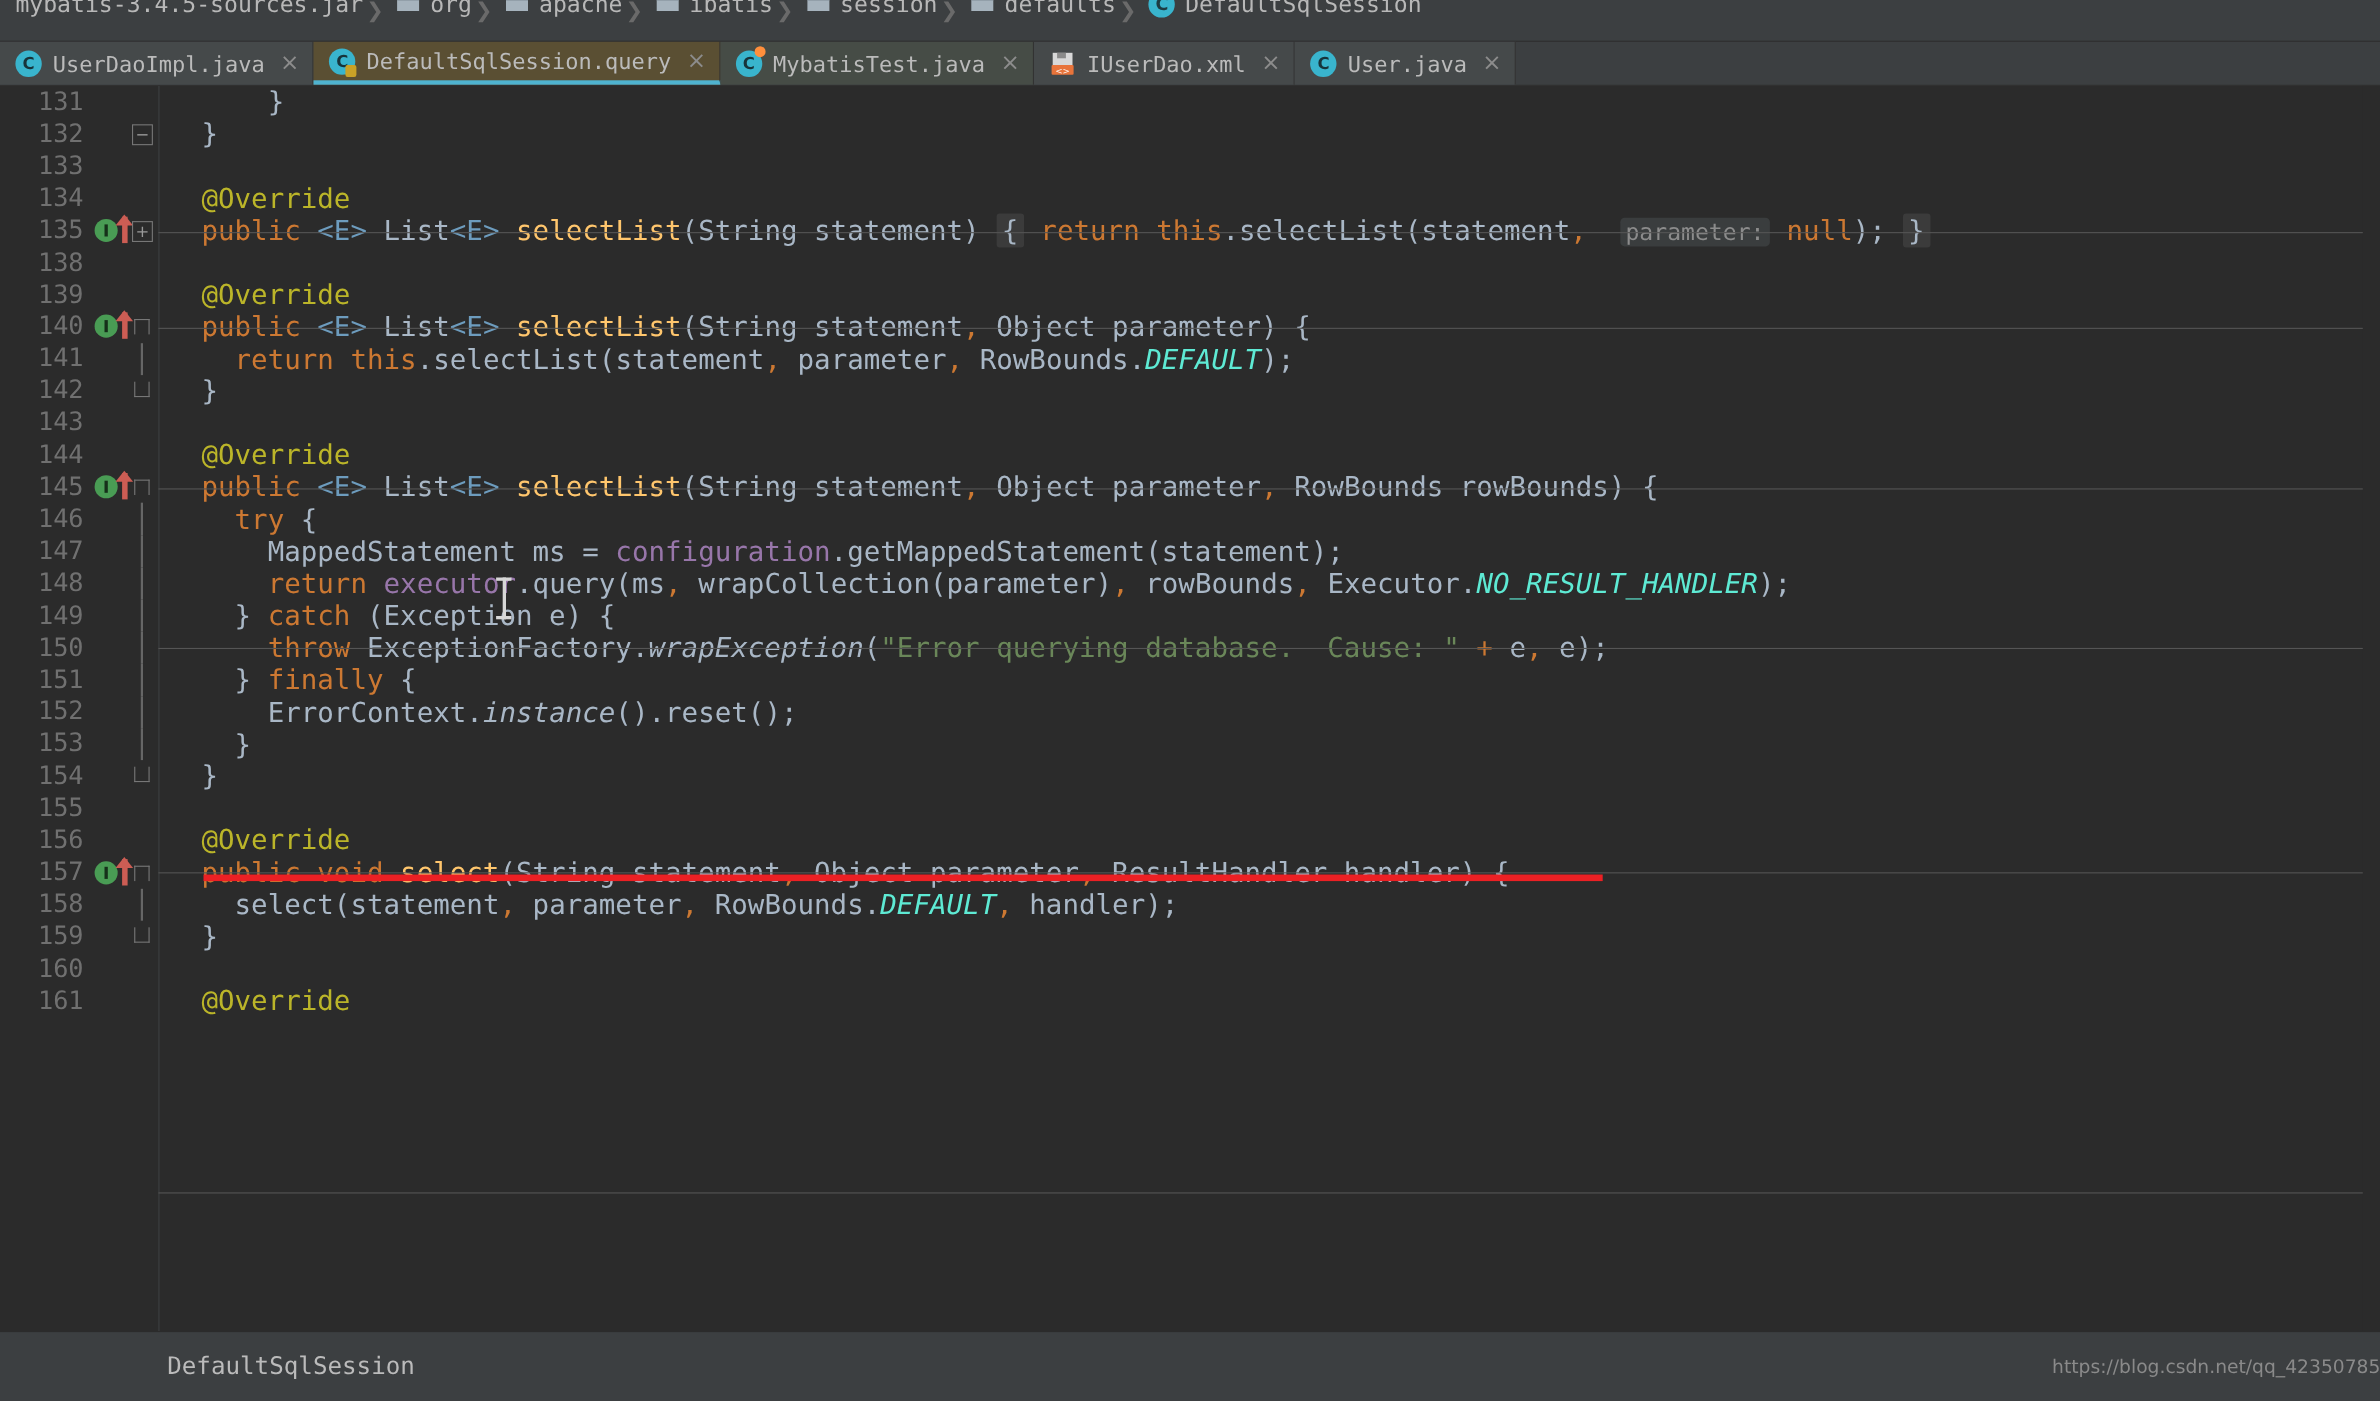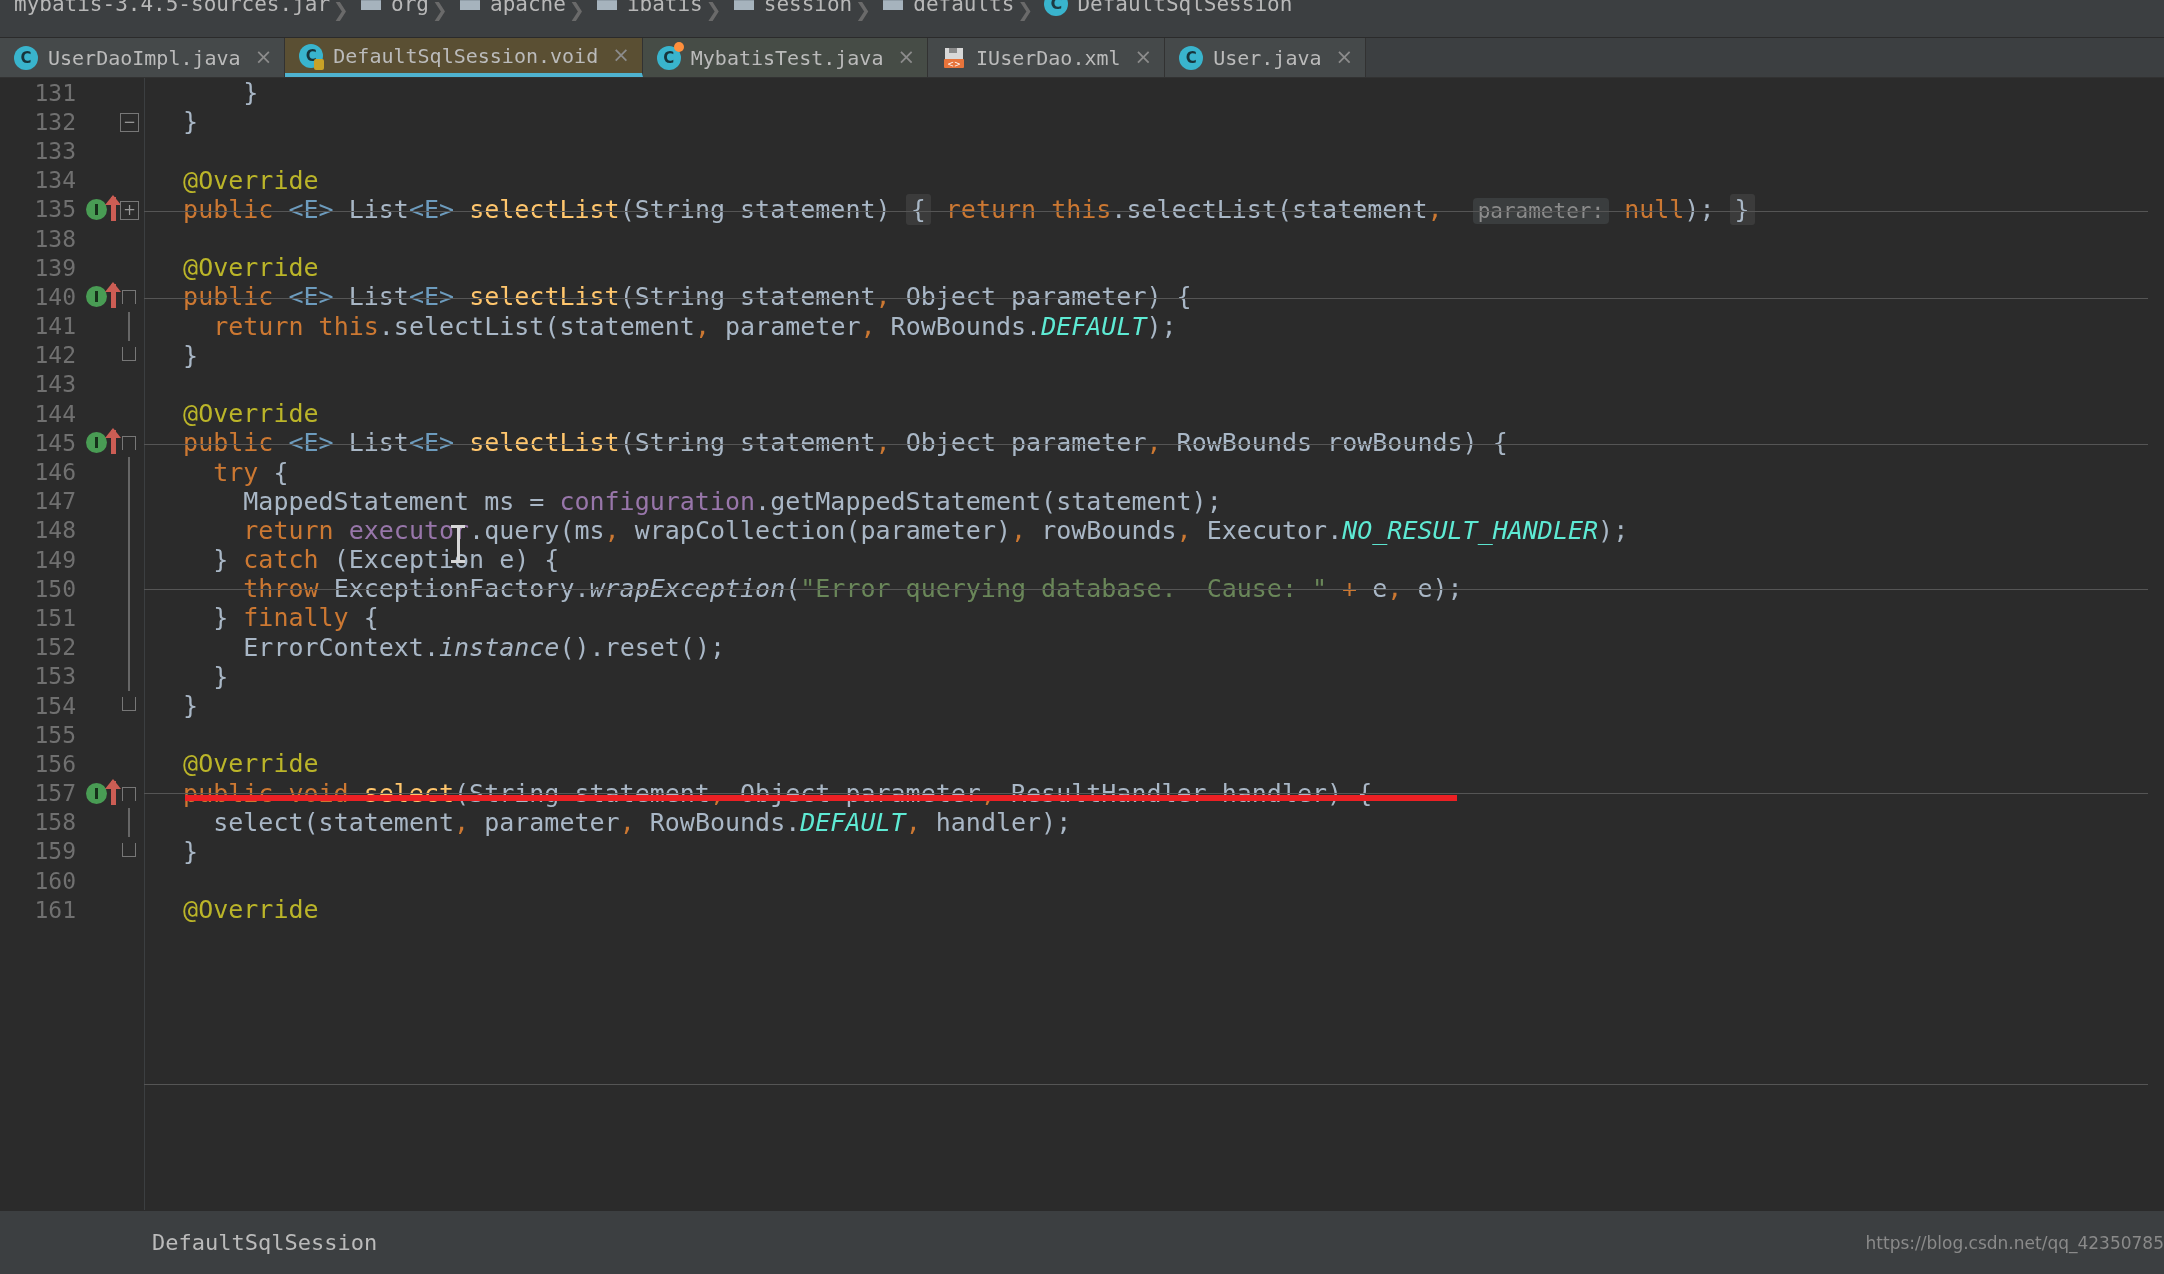--- a/index.html
+++ b/index.html
@@ -388,21 +388,21 @@
 </div>
 
 <div id="tabbar">
   <div class="tab dim">
     <span class="tab-ico ico-java">C</span>
     <span>UserDaoImpl.java</span>
     <span class="closex">×</span>
   </div>
   <div class="tab active">
     <span class="tab-ico ico-java lockbadge">C</span>
-    <span>DefaultSqlSession.void</span>
+    <span>DefaultSqlSession.query</span>
     <span class="closex">×</span>
   </div>
   <div class="tab greenish">
     <span class="tab-ico ico-java ico-test">C</span>
     <span>MybatisTest.java</span>
     <span class="closex">×</span>
   </div>
   <div class="tab dim">
     <span class="tab-ico ico-xml">
       <svg width="24" height="24" viewBox="0 0 24 24">

